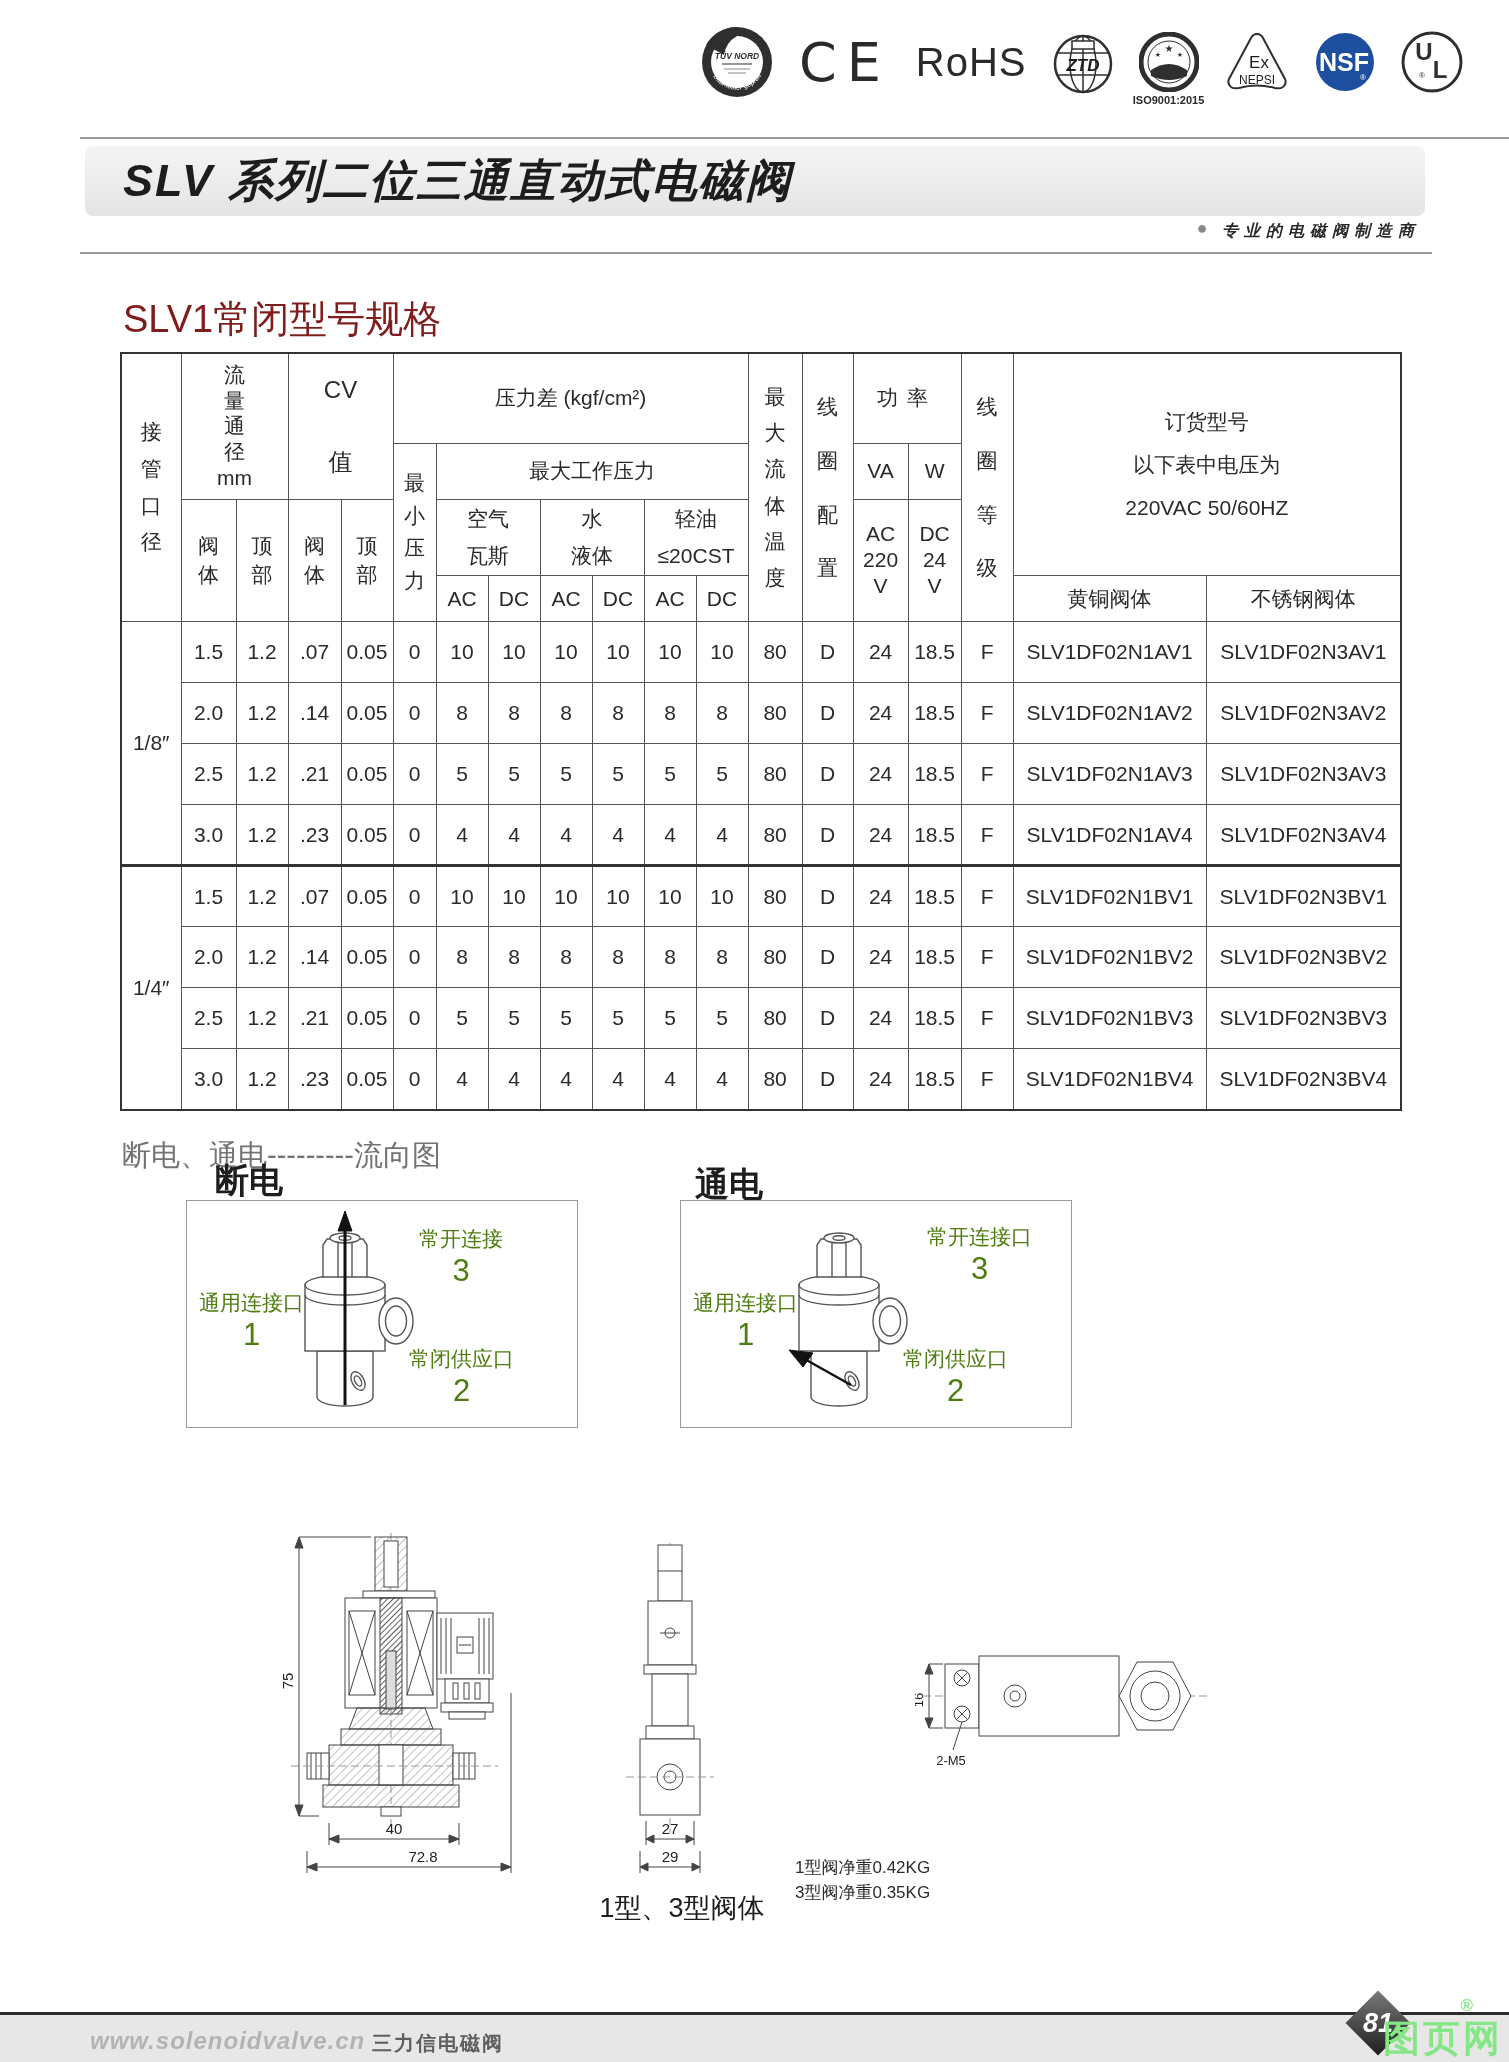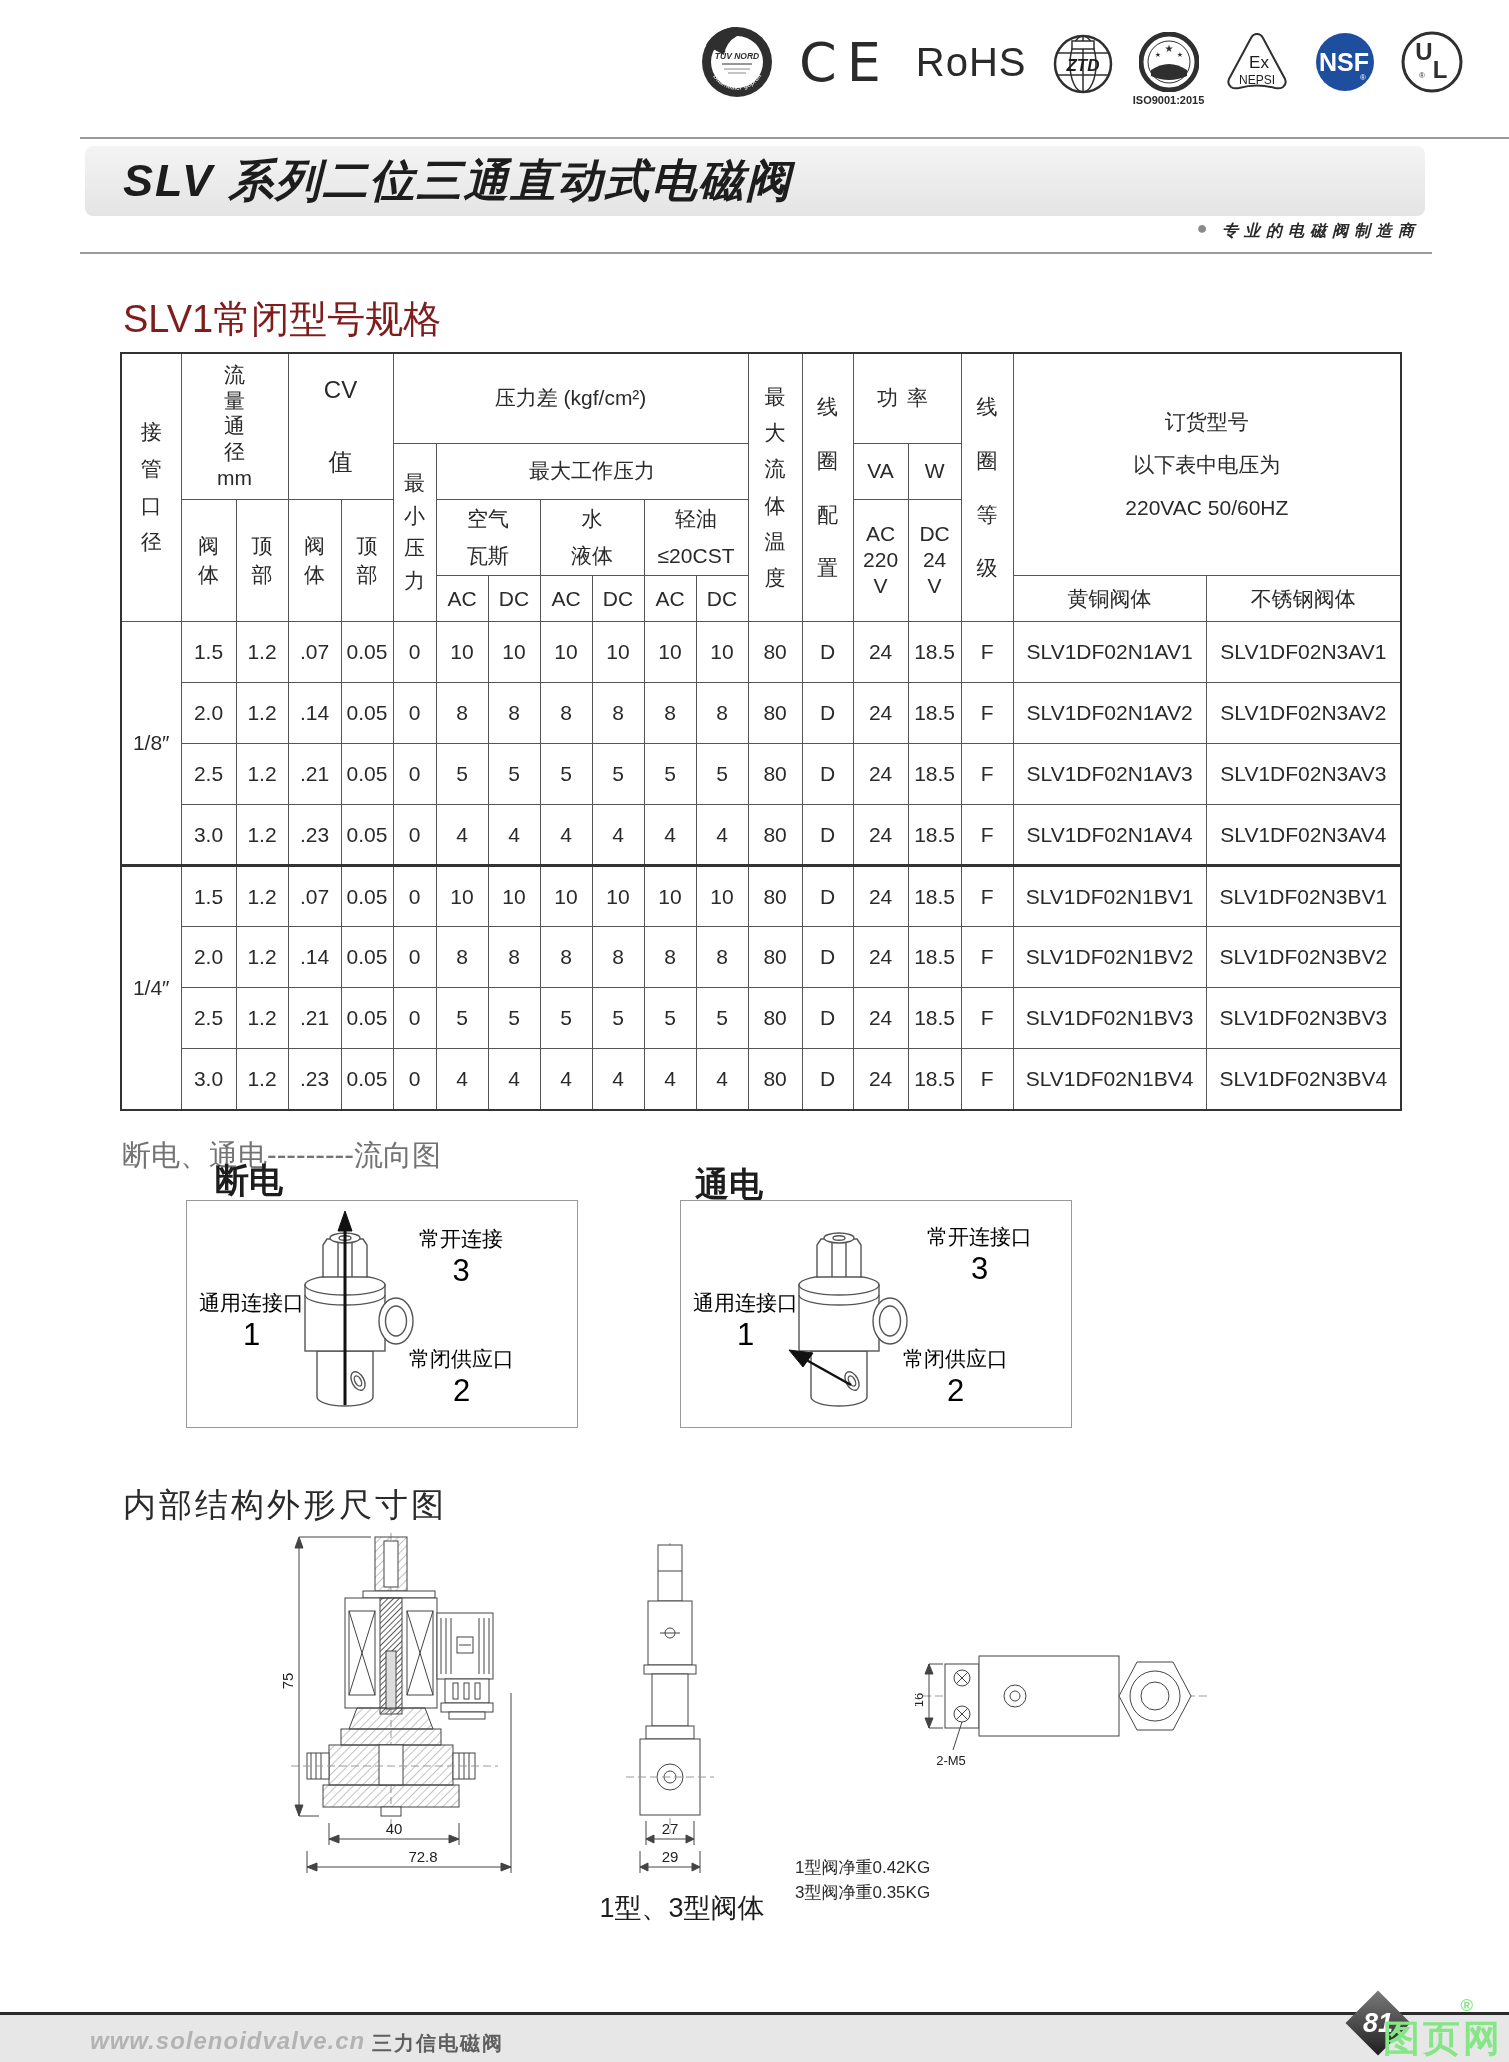--- a/index.html
+++ b/index.html
@@ -43,21 +43,21 @@
   tr.data { height:61px; }
   tr.sep td { border-top:3px solid #333; }
   td.model { font-size:17px; }
   td.gsize { font-size:22px; }
 
   
   .flow-heading { position:absolute; top:1136px; left:122px; font-size:29px; color:#737373; }
   .fbox-label { position:absolute; font-size:34px; font-weight:bold; color:#1d1d1d; }
   .fbox { position:absolute; width:392px; height:228px; border:1px solid #999; background:#fff; }
   .fbox svg { position:absolute; left:58px; top:8px; }
-  .pl { position:absolute; color:#000000; }
+  .pl { position:absolute; color:#4d7c0f; }
   .plt { font-size:21px; }
   .pln { display:block; font-size:31px; margin-top:0px; text-align:center; }
 
   
   .dim-heading { position:absolute; top:1483px; left:123px; font-size:33px; color:#2a2a2a; letter-spacing:3px; }
   .drawing { position:absolute; }
   .mid-caption { position:absolute; top:1890px; left:592px; width:180px; text-align:center; font-size:27px; color:#1d1d1d; }
   .weights { position:absolute; top:1856px; left:795px; font-size:17px; line-height:1.45; color:#2a2a2a; white-space:pre-line; }
 
   
@@ -494,21 +494,20 @@
     <div class="pl" style="left:12px; top:88px; text-align:center;">
       <span class="plt">通用连接口</span>
       <span class="pln">1</span>
     </div>
     <div class="pl" style="left:222px; top:144px;">
       <span class="plt">常闭供应口</span>
       <span class="pln">2</span>
     </div>
   </div>
 
-  <div class="dim-heading">内部结构外形尺寸图</div>
 
   <svg class="drawing" style="left:283px; top:1533px;" width="236" height="368" viewBox="0 0 236 368">
     <defs>
       <pattern id="h1" width="6" height="6" patternUnits="userSpaceOnUse" patternTransform="rotate(45)">
         <line x1="0" y1="0" x2="0" y2="6" stroke="#888" stroke-width="1"></line>
       </pattern>
       <pattern id="h2" width="4" height="4" patternUnits="userSpaceOnUse" patternTransform="rotate(45)">
         <line x1="0" y1="0" x2="0" y2="4" stroke="#333" stroke-width="1.6"></line>
       </pattern>
     </defs>

